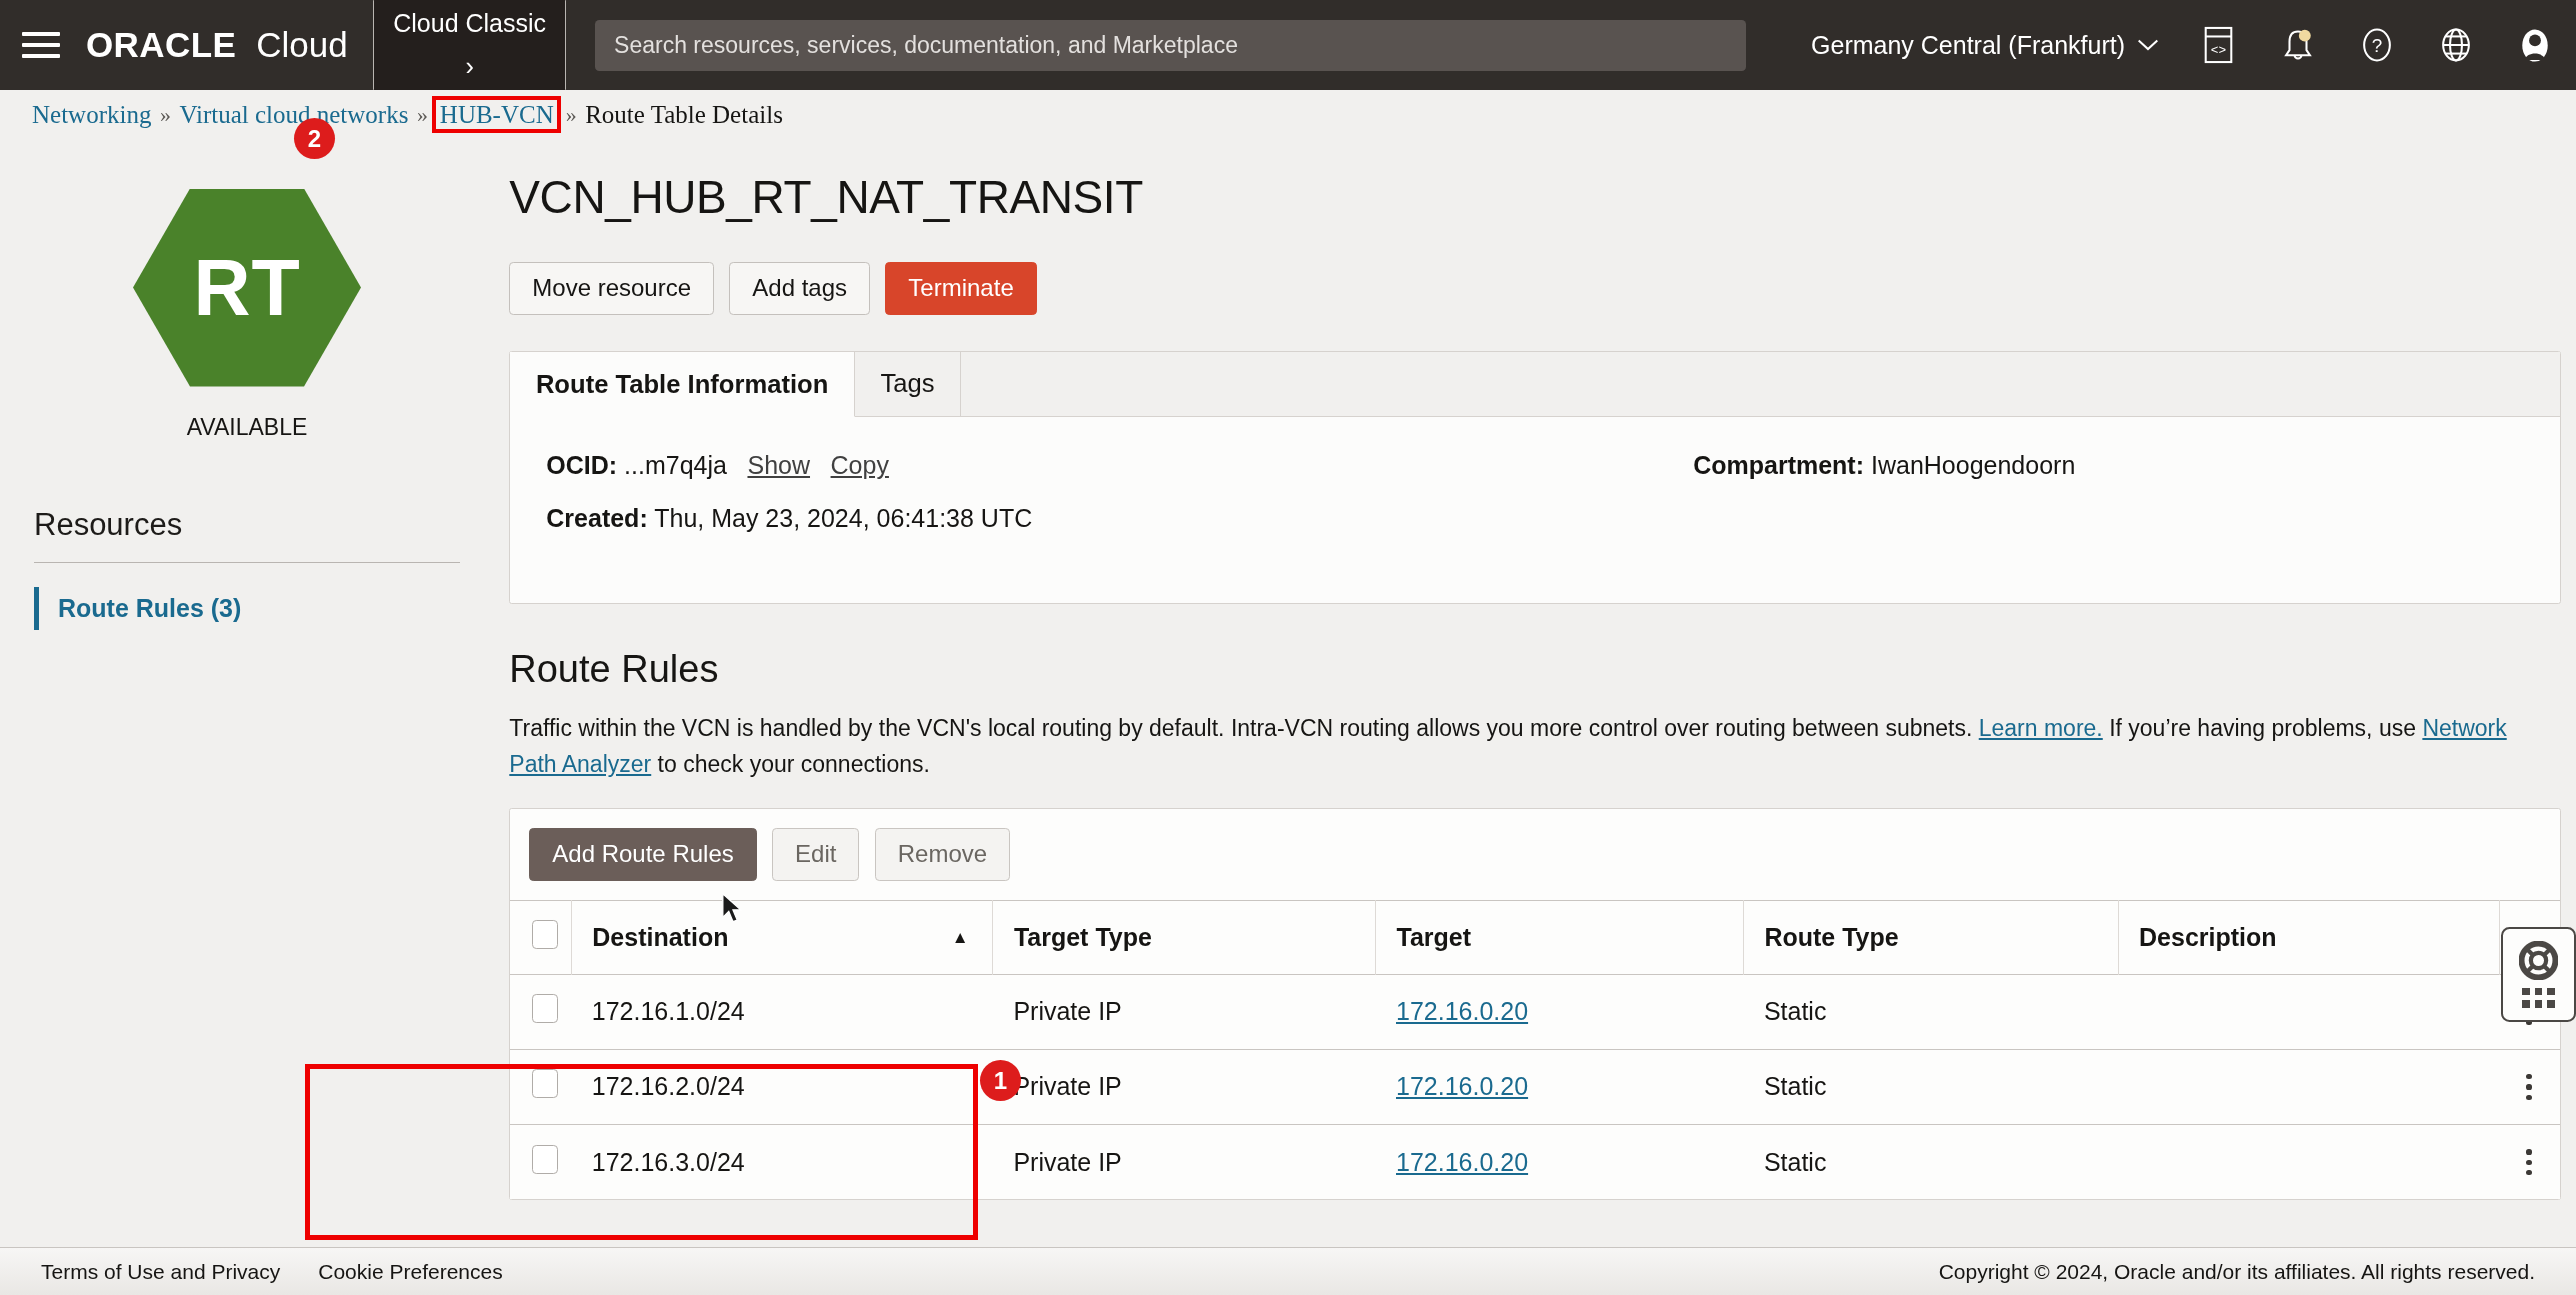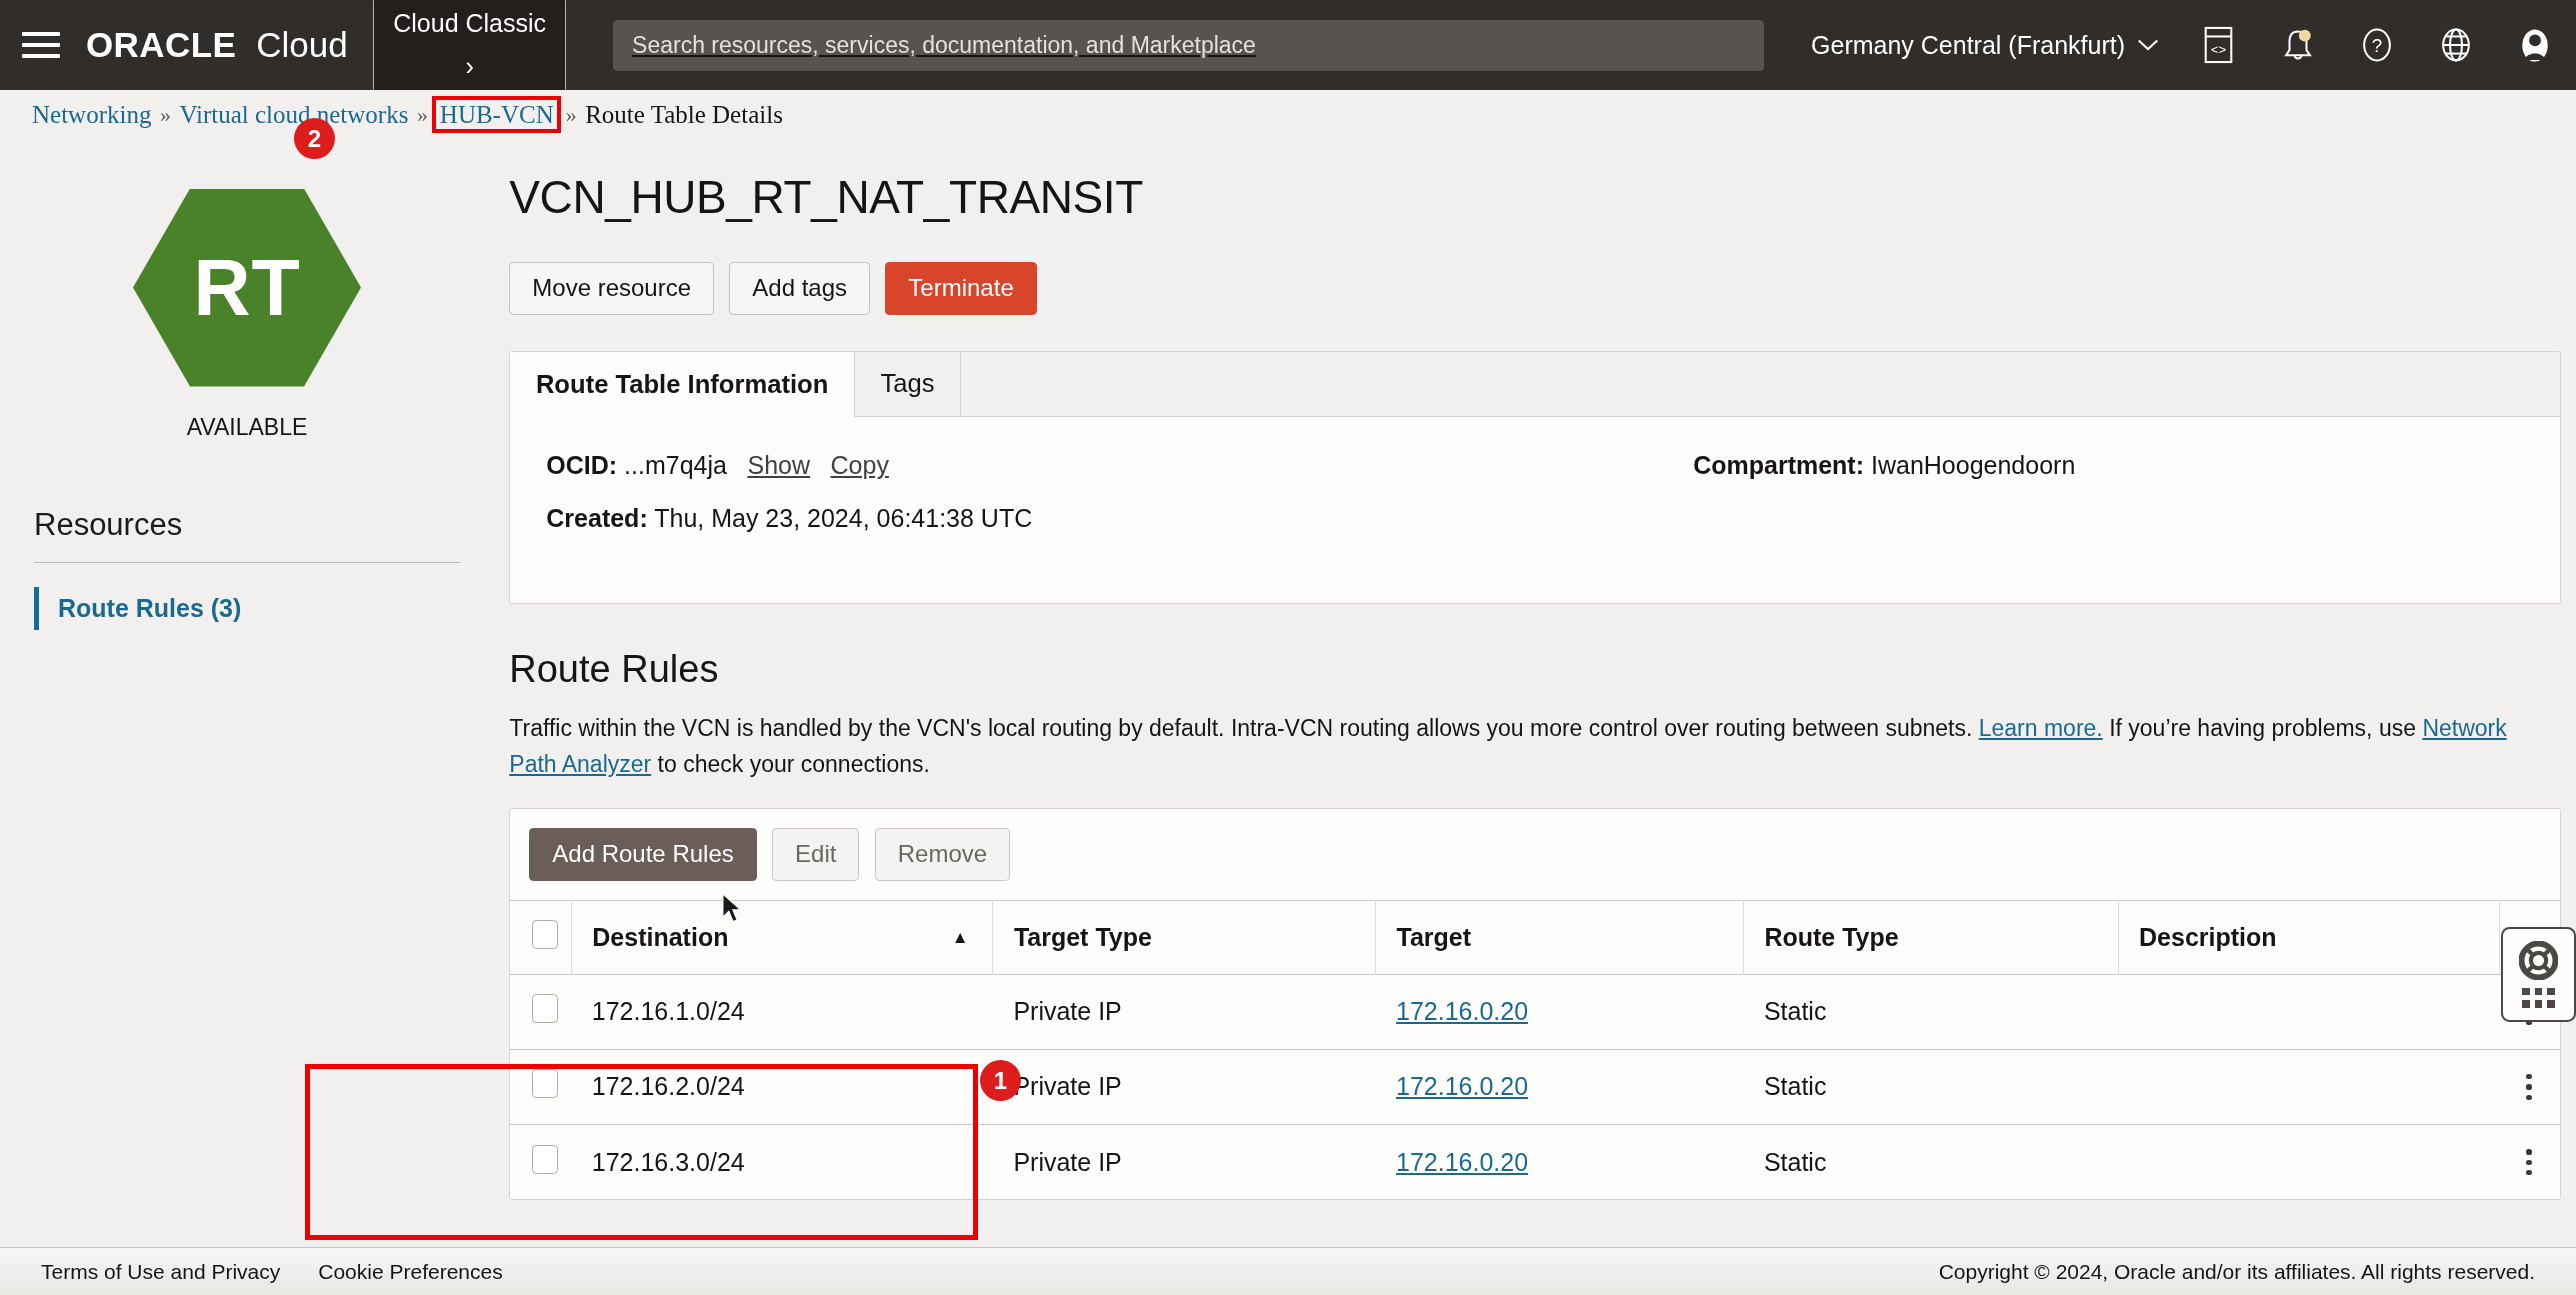--- a/index.html
+++ b/index.html
@@ -55,23 +55,22 @@
     font-size: 25px;
     background: #241f1d;
     display: flex; align-items: center; gap: 13.6px;
     cursor: pointer;
     white-space: nowrap;
     flex-direction: column;
   }
   .search-wrap {
     flex: 1;
     display: flex;
-    justify-content: center;
+    justify-content: flex-start;
     padding: 14px 29px;
-    text-decoration: underline;
   }
   .search-box {
     width: 100%;
     max-width: 1151px;
     height: 51px;
     background: #595350;
     border: none;
     border-radius: 4.3px;
     color: #e9e7e5;
     font-size: 23px;

